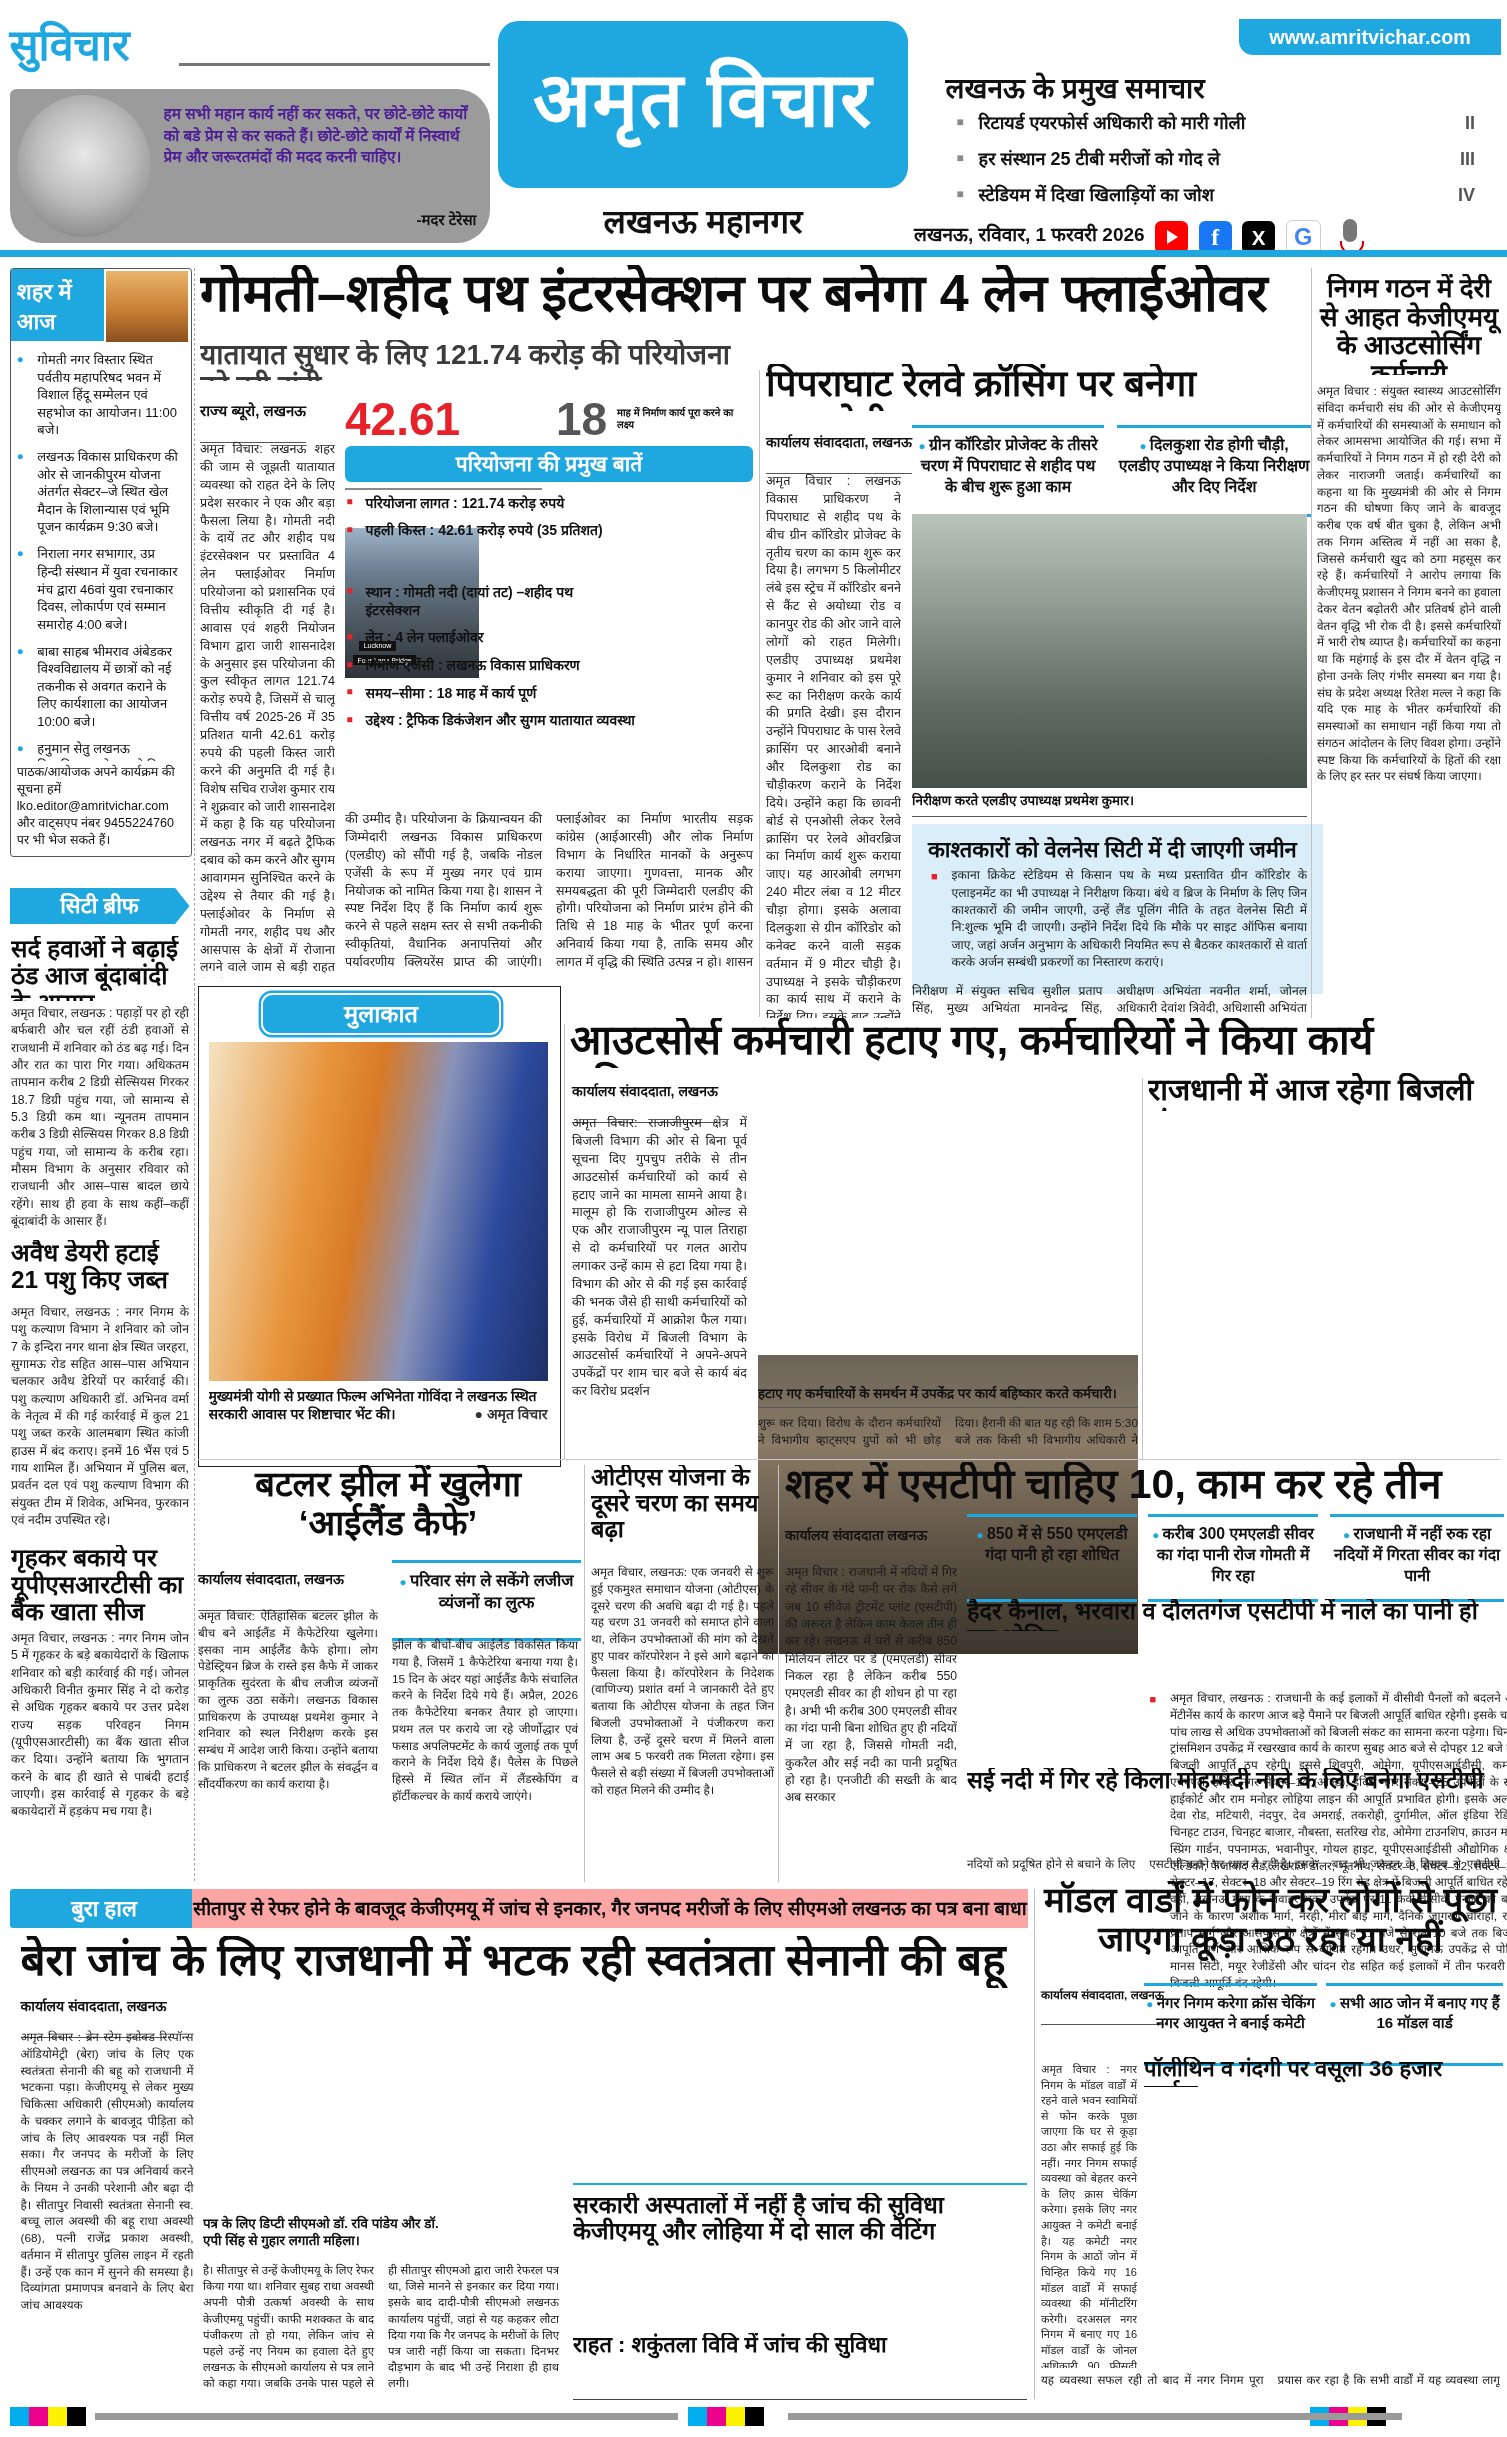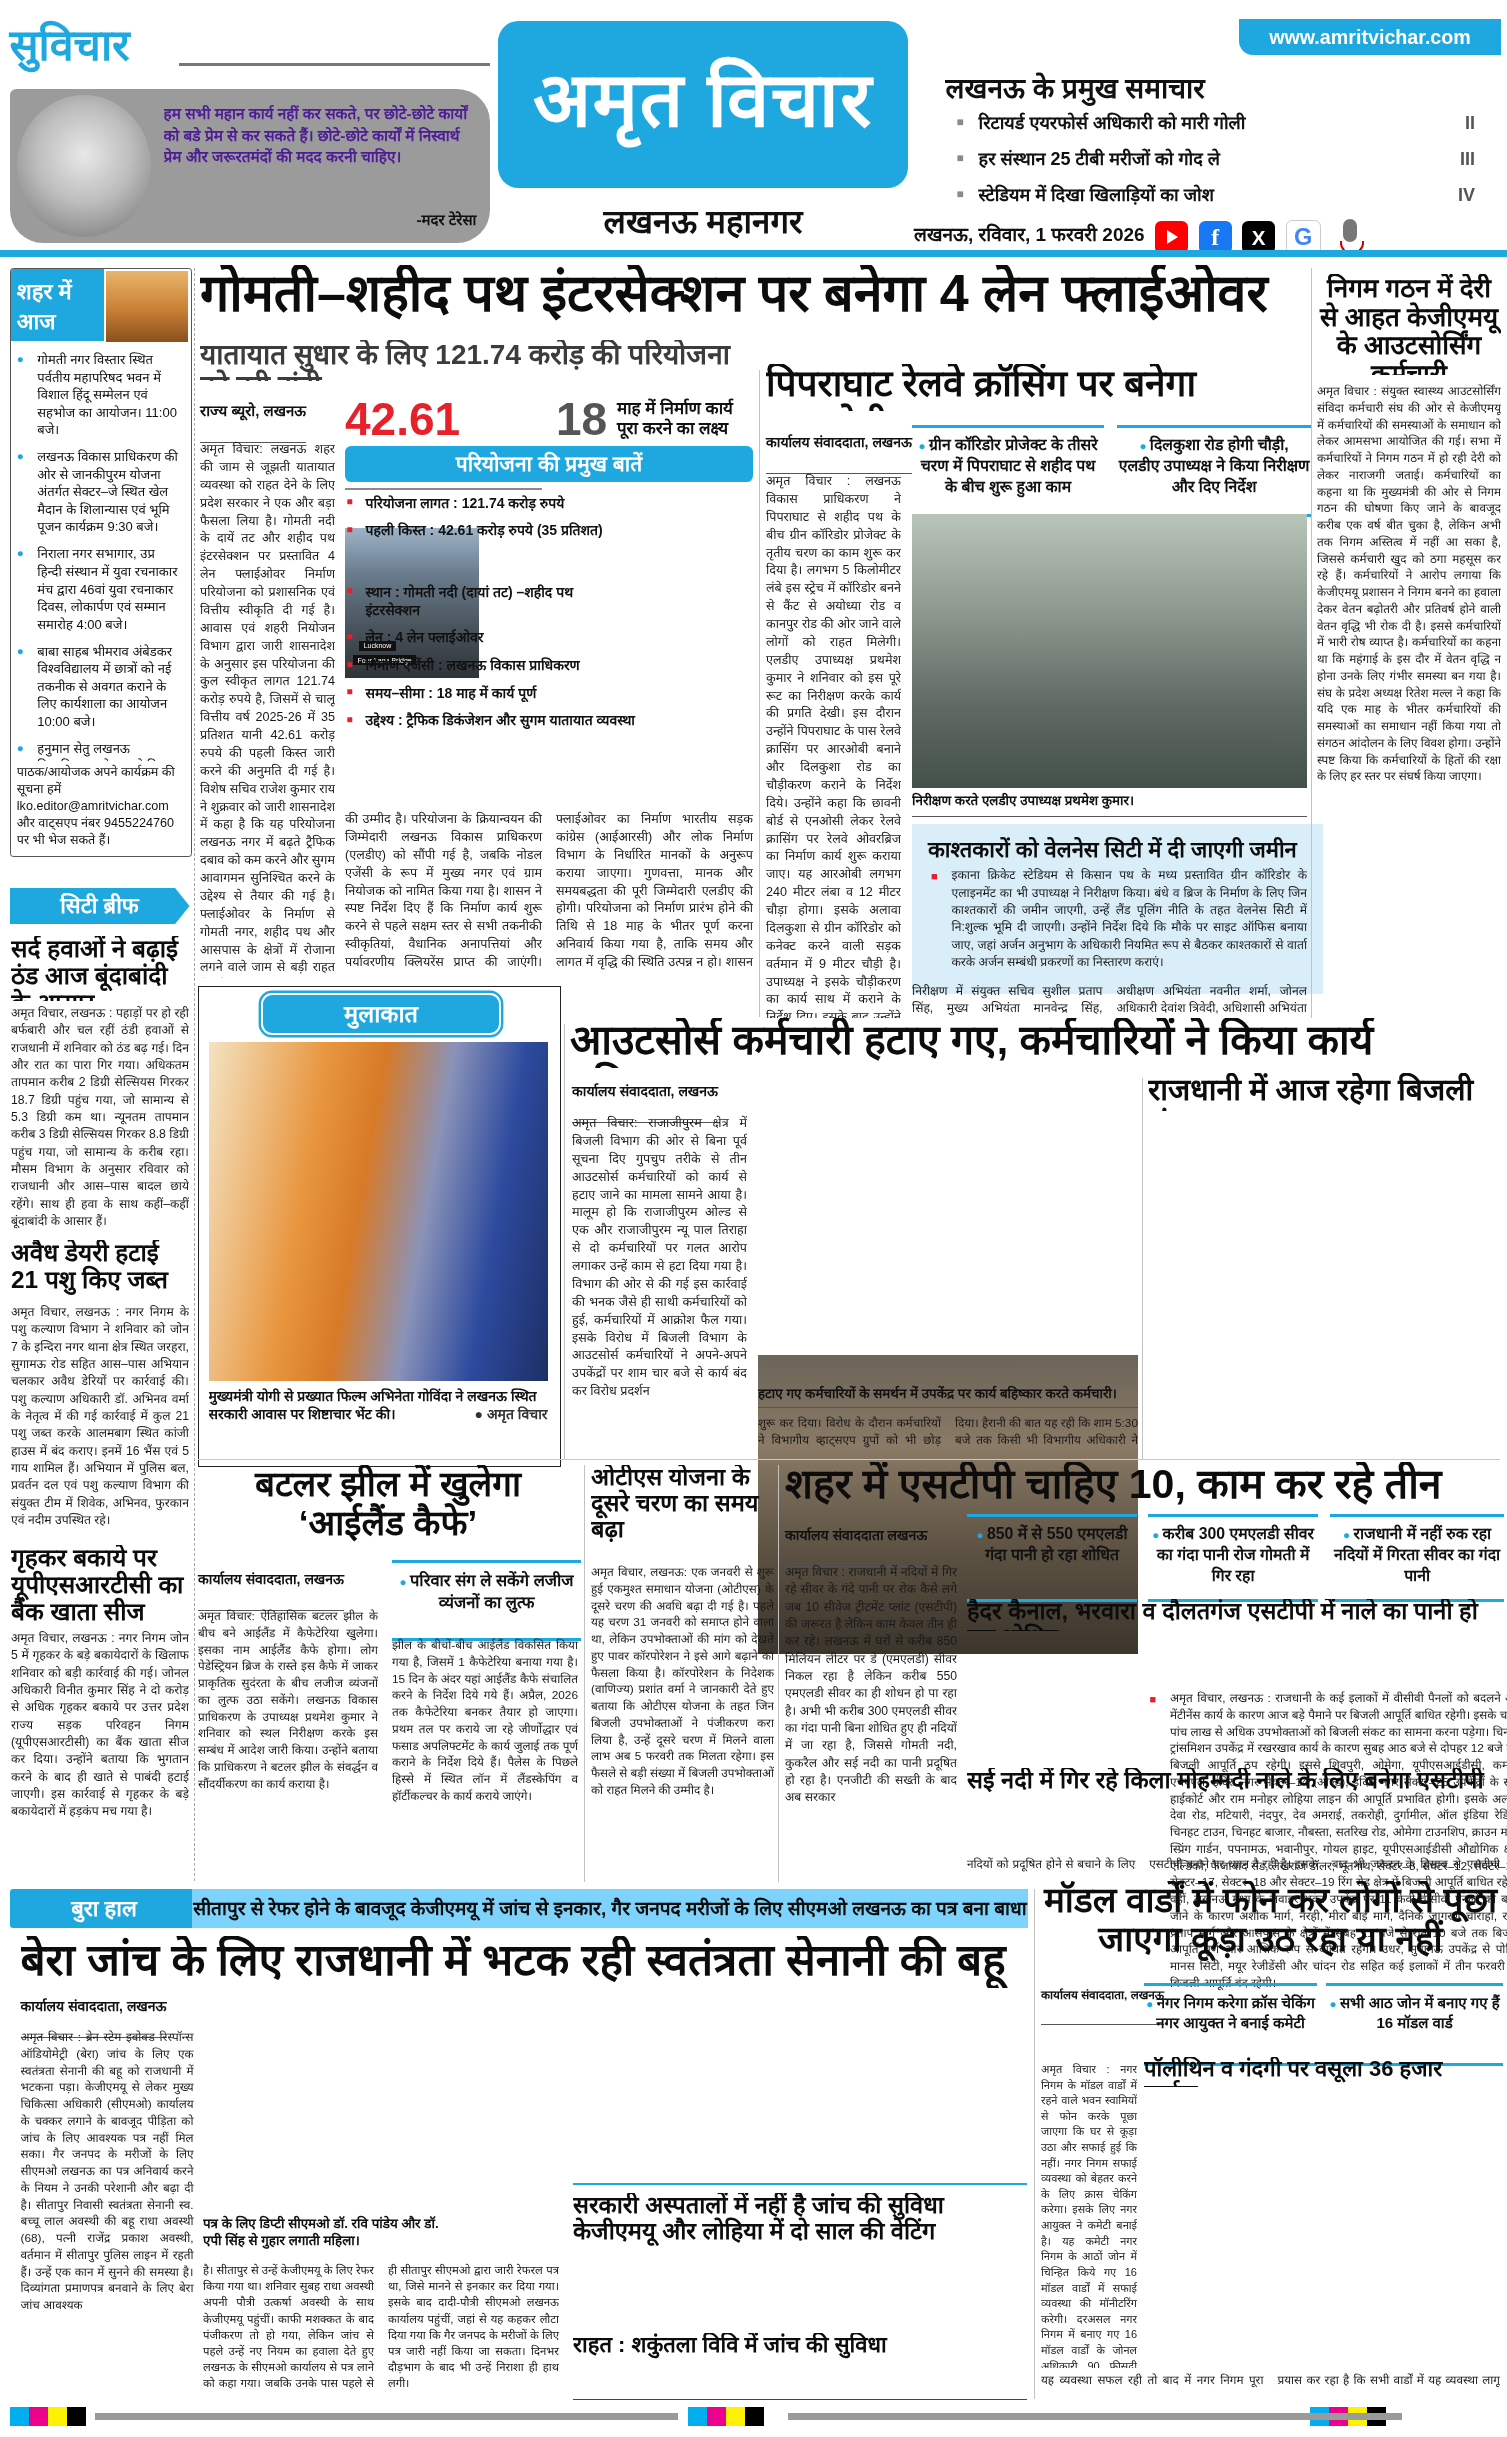--- a/index.html
+++ b/index.html
@@ -126,21 +126,21 @@
   <div class="abs" style="left:200px;top:400px;">
     <span class="byline">राज्य ब्यूरो, लखनऊ</span>
   </div>
 
   <div class="abs" style="left:345px;top:392px;width:197px;border-bottom:2.4px solid #8a8a8a;padding-bottom:6.3px;">
     <span style="color:#e62129;font-size:46px;font-weight:bold;vertical-align:middle;">42.61</span>
     <span style="display:inline-block;width:91px;font-size:15px;font-weight:bold;line-height:1.2;vertical-align:middle;margin-left:6.3px;">करोड़ की पहली किस्त जारी</span>
   </div>
   <div class="abs" style="left:556px;top:392px;width:197px;border-bottom:2.4px solid #8a8a8a;padding-bottom:6.3px;">
     <span style="color:#555;font-size:46px;font-weight:bold;vertical-align:middle;">18</span>
-    <span style="display:inline-block;width:126px;font-size:17px;font-weight:bold;line-height:1.2;vertical-align:middle;margin-left:6.3px;">माह में निर्माण कार्य पूरा करने का लक्ष्य</span>
+    <span style="display:inline-block;width:126px;font-size:10px;font-weight:bold;line-height:1.2;vertical-align:middle;margin-left:6.3px;">माह में निर्माण कार्य पूरा करने का लक्ष्य</span>
   </div>
 
   <div class="abs body-txt" style="left:200px;top:441px;width:135px;height:537px;">अमृत विचार: लखनऊ शहर की जाम से जूझती यातायात व्यवस्था को राहत देने के लिए प्रदेश सरकार ने एक और बड़ा फैसला लिया है। गोमती नदी के दायें तट और शहीद पथ इंटरसेक्शन पर प्रस्तावित 4 लेन फ्लाईओवर निर्माण परियोजना को प्रशासनिक एवं वित्तीय स्वीकृति दी गई है। आवास एवं शहरी नियोजन विभाग द्वारा जारी शासनादेश के अनुसार इस परियोजना की कुल स्वीकृत लागत 121.74 करोड़ रुपये है, जिसमें से चालू वित्तीय वर्ष 2025-26 में 35 प्रतिशत यानी 42.61 करोड़ रुपये की पहली किस्त जारी करने की अनुमति दी गई है। विशेष सचिव राजेश कुमार राय ने शुक्रवार को जारी शासनादेश में कहा है कि यह परियोजना लखनऊ नगर में बढ़ते ट्रैफिक दबाव को कम करने और सुगम आवागमन सुनिश्चित करने के उद्देश्य से तैयार की गई है। फ्लाईओवर के निर्माण से गोमती नगर, शहीद पथ और आसपास के क्षेत्रों में रोजाना लगने वाले जाम से बड़ी राहत मिलने</div>
 
   <div class="abs" style="left:345px;top:446px;width:408px;height:354px;">
     <div class="boxtitle" style="height:36px;font-size:21px;line-height:36px;">परियोजना की प्रमुख बातें</div>
     <div class="abs photo" style="right:0;top:46px;width:134px;height:150px;background:linear-gradient(180deg,#9fb3c8 0%,#6a7d8f 30%,#4f5a64 60%,#2e3338 100%);">
       <div class="abs" style="left:14px;bottom:27px;background:#111;color:#fff;font-size:7px;padding:1.6px 4.7px;">Lucknow</div>
       <div class="abs" style="left:7.9px;bottom:12.6px;background:#111;color:#fff;font-size:7px;padding:1.6px 4.7px;">Four Lane Bridge</div>
     </div>
@@ -238,21 +238,21 @@
 
   <div class="abs hl" style="left:967px;top:1599px;width:533px;height:31.5px;font-size:23.6px;overflow:hidden;">हैदर कैनाल, भरवारा व दौलतगंज एसटीपी में नाले का पानी हो रहा शोधित</div>
 
   <div class="abs hl" style="left:967px;top:1768px;width:533px;height:30px;font-size:23.6px;overflow:hidden;">सई नदी में गिर रहे किला मोहम्मदी नाले के लिए बनेगा एसटीपी</div>
 
   <div class="abs body-txt cols3" style="left:967px;top:1856px;width:533px;height:31.5px;font-size:11.8px;">नदियों को प्रदूषित होने से बचाने के लिए एसटीपी बनाने पर ध्यान दे रही है। इसके बाद भी जरूरत के हिसाब से एसटीपी बनने और उनका संचालन शुरू होने में लगभग 3 वर्ष लग सकते हैं।</div>
 
   <div class="abs blue-bar" style="left:9.5px;top:1889px;width:189px;height:39px;border-radius:3.2px;">
     <div style="color:#fff;font-weight:bold;font-size:22px;text-align:center;line-height:39px;">बुरा हाल</div>
   </div>
-  <div class="abs" style="left:192px;top:1889px;width:836px;height:39px;background:#7dd3fc;">
+  <div class="abs" style="left:192px;top:1889px;width:836px;height:39px;background:#fca5a5;">
     <div class="hl" style="font-size:19px;line-height:39px;text-align:center;overflow:hidden;white-space:nowrap;">सीतापुर से रेफर होने के बावजूद केजीएमयू में जांच से इनकार, गैर जनपद मरीजों के लिए सीएमओ लखनऊ का पत्र बना बाधा</div>
   </div>
 
   <div class="abs hl" style="left:20.5px;top:1936px;width:1008px;height:52px;font-size:44px;overflow:hidden;">बेरा जांच के लिए राजधानी में भटक रही स्वतंत्रता सेनानी की बहू</div>
   <div class="abs" style="left:20.5px;top:1996px;">
     <span class="byline" style="font-size:14px;">कार्यालय संवाददाता, लखनऊ</span>
   </div>
 
   <div class="abs body-txt" style="left:20.5px;top:2029px;width:173px;height:365px;font-size:11.8px;">अमृत विचार : ब्रेन स्टेम इवोक्ड रिस्पॉन्स ऑडियोमेट्री (बेरा) जांच के लिए एक स्वतंत्रता सेनानी की बहू को राजधानी में भटकना पड़ा। केजीएमयू से लेकर मुख्य चिकित्सा अधिकारी (सीएमओ) कार्यालय के चक्कर लगाने के बावजूद पीड़िता को जांच के लिए आवश्यक पत्र नहीं मिल सका। गैर जनपद के मरीजों के लिए सीएमओ लखनऊ का पत्र अनिवार्य करने के नियम ने उनकी परेशानी और बढ़ा दी है। सीतापुर निवासी स्वतंत्रता सेनानी स्व. बच्चू लाल अवस्थी की बहू राधा अवस्थी (68), पत्नी राजेंद्र प्रकाश अवस्थी, वर्तमान में सीतापुर पुलिस लाइन में रहती हैं। उन्हें एक कान में सुनने की समस्या है। दिव्यांगता प्रमाणपत्र बनवाने के लिए बेरा जांच आवश्यक</div>
 

